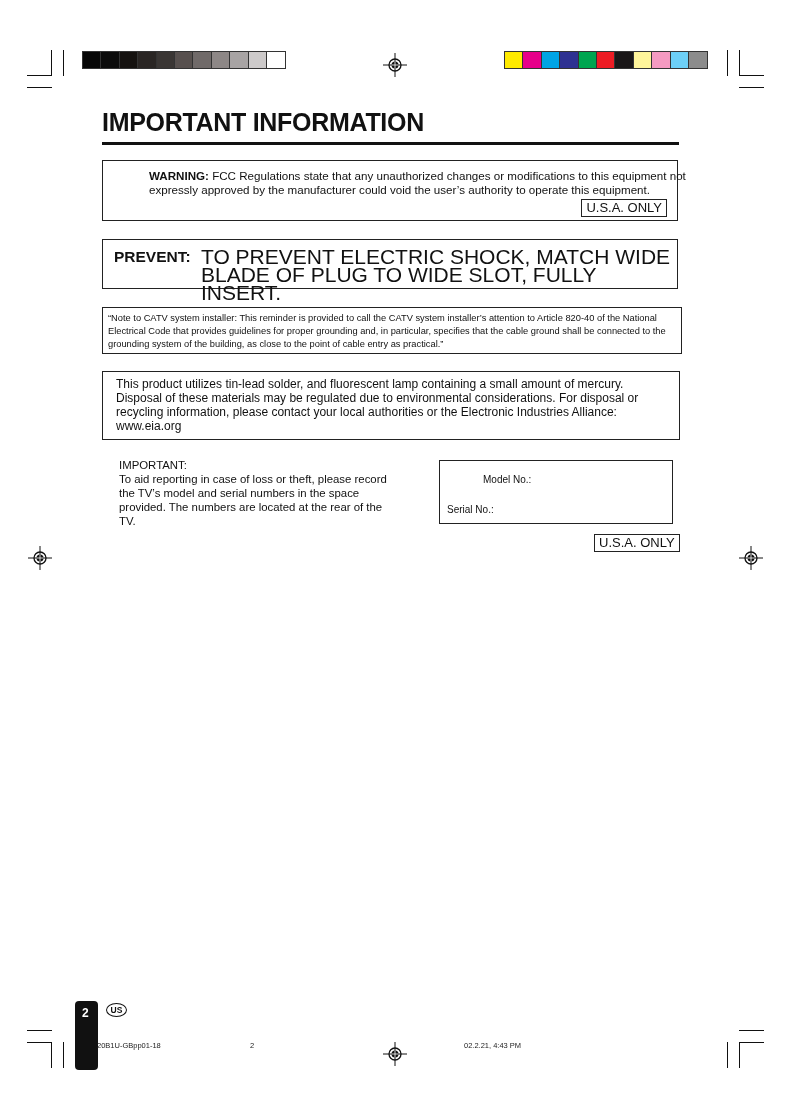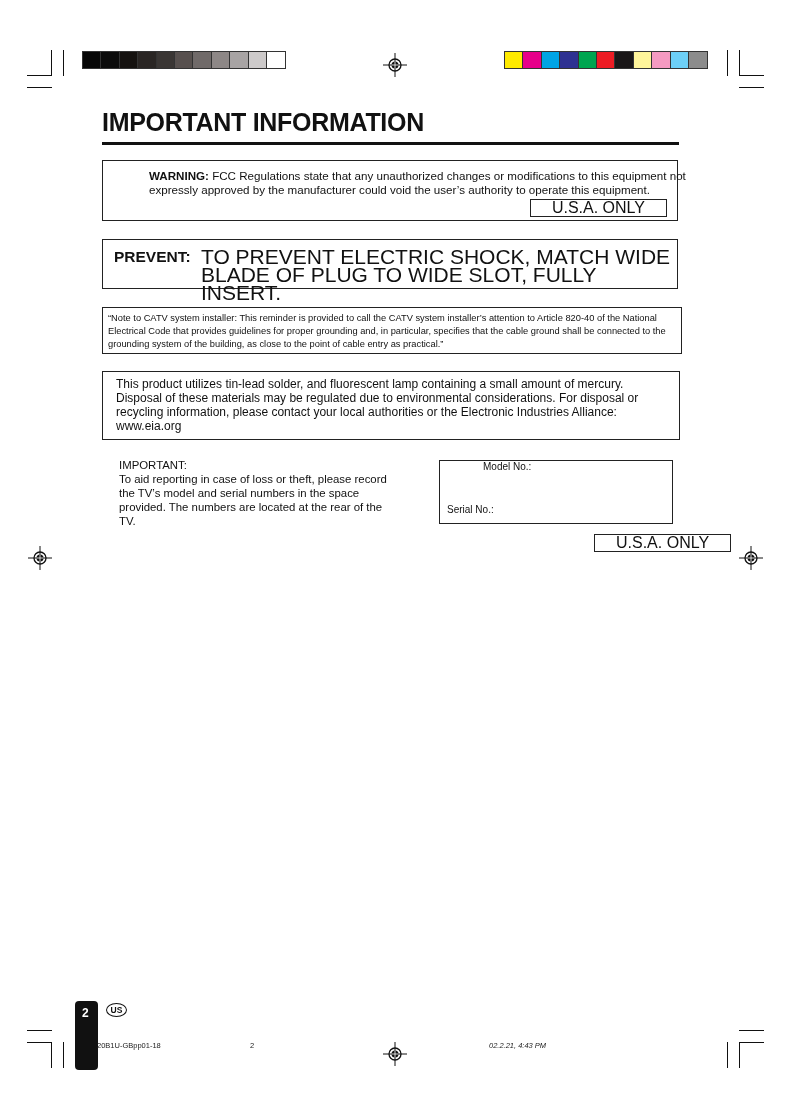--- a/index.html
+++ b/index.html
@@ -23,40 +23,40 @@
       font-size: 25px; font-weight: bold; letter-spacing: -0.3px; color: #111;
     }
     .title-rule { position: absolute; left: 102px; top: 142px; width: 577px; height: 3px; background: #111; }
 
     .box { position: absolute; border: 1px solid #222; }
 
     .warning-box { left: 102px; top: 160px; width: 576px; height: 61px; }
     .warning-text { position: absolute; left: 10px; top: 8px; width: 560px; font-size: 11.6px; line-height: 14px; margin-left: 36px; }
     .warning-text b { font-weight: bold; }
     .usa-tag {
-      position: absolute; border: 1px solid #222; font-size: 16px; line-height: 14px;
-      padding: 1px 21px; white-space: nowrap; background: #fff;
+      position: absolute; border: 1px solid #222; font-size: 13px; line-height: 14px;
+      padding: 1px 4px; white-space: nowrap; background: #fff;
     }
     .warning-usa { right: 10px; top: 38px; }
 
     .caution-box { left: 102px; top: 239px; width: 576px; height: 50px; }
     .caution-label { position: absolute; left: 11px; top: 8px; font-size: 15.5px; font-weight: bold; }
     .caution-text { position: absolute; left: 98px; top: 8px; width: 470px; font-size: 21px; line-height: 18px; }
 
     .catv-box { left: 102px; top: 307px; width: 580px; height: 47px; }
     .catv-text { position: absolute; left: 5px; top: 4px; width: 566px; font-size: 9.3px; line-height: 13px; }
 
     .disposal-box { left: 102px; top: 371px; width: 578px; height: 69px; }
     .disposal-text { position: absolute; left: 13px; top: 5px; width: 555px; font-size: 12px; line-height: 14px; }
 
     .important-block { position: absolute; left: 119px; top: 458px; width: 275px; font-size: 11.4px; line-height: 14px; }
 
     .record-box { left: 439px; top: 460px; width: 234px; height: 64px; }
     .record-label { position: absolute; left: 7px; font-size: 10px; }
-    .model-label { top: 0; padding-left: 36px; }
+    .model-label { top: 13px; padding-left: 36px; }
     .serial-label { top: 43px; }
     .usa-bottom { left: 594px; top: 534px; }
 
     .page-tab {
       position: absolute; left: 75px; top: 1001px; width: 23px; height: 69px;
       background: #111; border-radius: 4px;
     }
     .page-number { position: absolute; left: 82px; top: 1006px; font-size: 12px; font-weight: bold; color: #fff; }
     .us-badge {
       position: absolute; left: 106px; top: 1003px; width: 21px; height: 14px;
@@ -180,13 +180,13 @@
   <div class="record-label model-label">Model No.:</div>
   <div class="record-label serial-label">Serial No.:</div>
 </div>
 <div class="usa-tag usa-bottom">U.S.A. ONLY</div>
 
 <div class="page-tab"></div>
 <div class="page-number">2</div>
 <div class="us-badge">US</div>
 <div class="footer-text" style="left:97px; background:transparent;">20B1U-GBpp01-18</div>
 <div class="footer-text" style="left:250px;">2</div>
-<div class="footer-text" style="left:489px;font-style:italic;">02.2.21, 4:43 PM</div>
+<div class="footer-text" style="left:464px;">02.2.21, 4:43 PM</div>
 
 </body></html>

